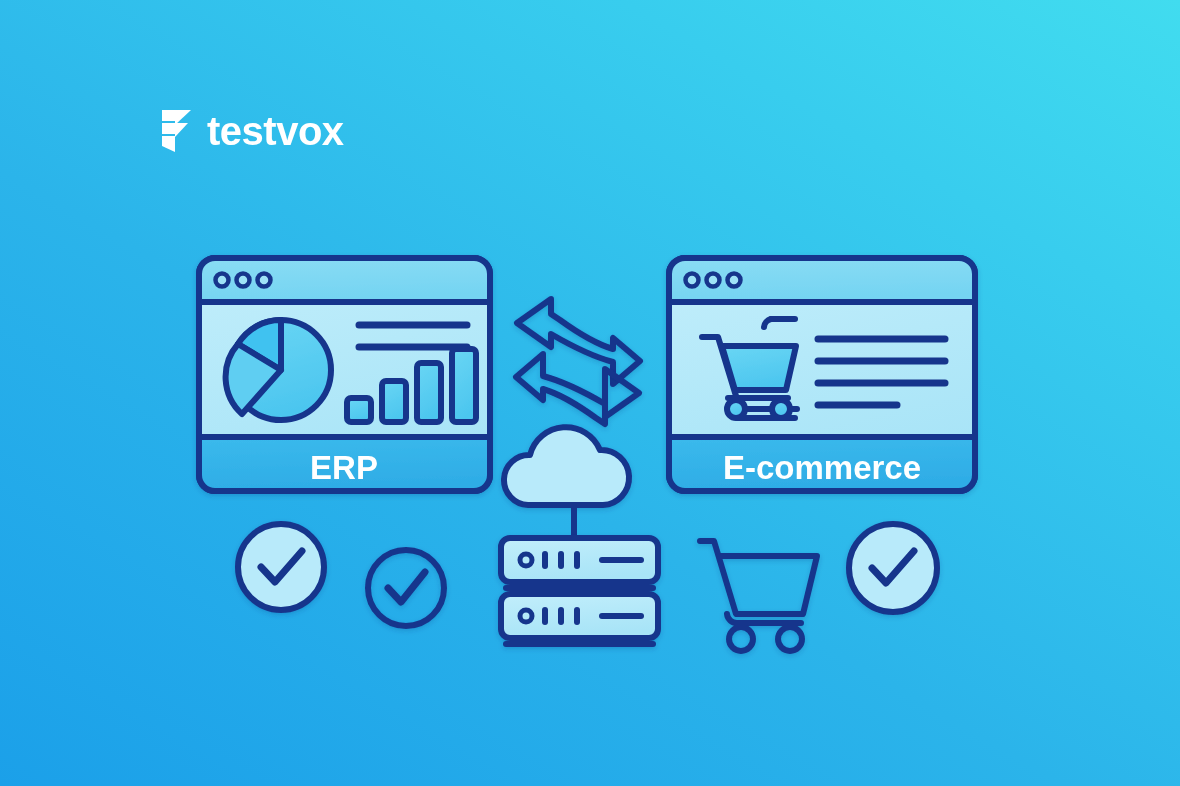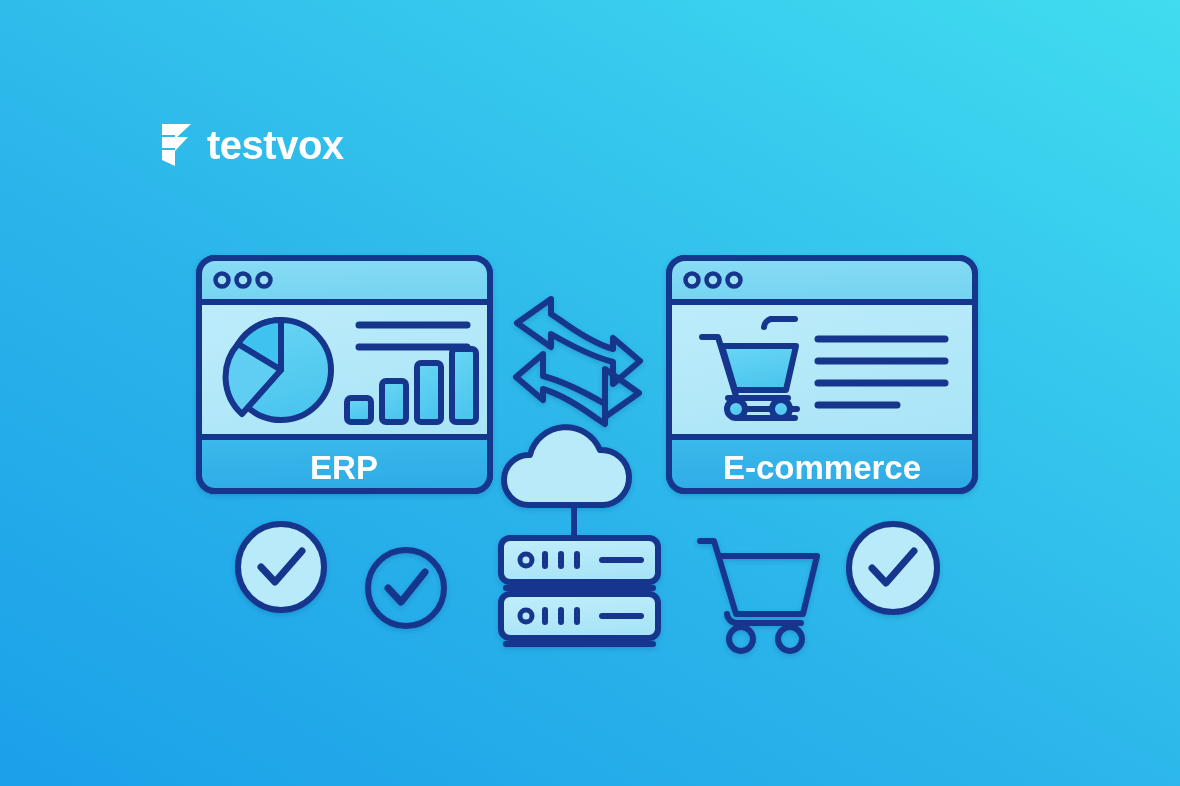--- a/index.html
+++ b/index.html
@@ -13,21 +13,21 @@
     height: 786px;
     overflow: hidden;
     background: linear-gradient(30deg, #1ba0e9 0%, #2bb4ea 42%, #38cdee 78%, #41dcef 100%);
     font-family: "Liberation Sans", sans-serif;
   }
 
   
   #logo {
     position: absolute;
     left: 160px;
-    top: 122px;
+    top: 108px;
     display: flex;
     align-items: center;
     gap: 13px;
   }
   #logo .mark { width: 34px; height: 46px; display: block; }
   #logo .word {
     color: #ffffff;
     font-size: 40px;
     font-weight: bold;
     letter-spacing: -0.5px;

